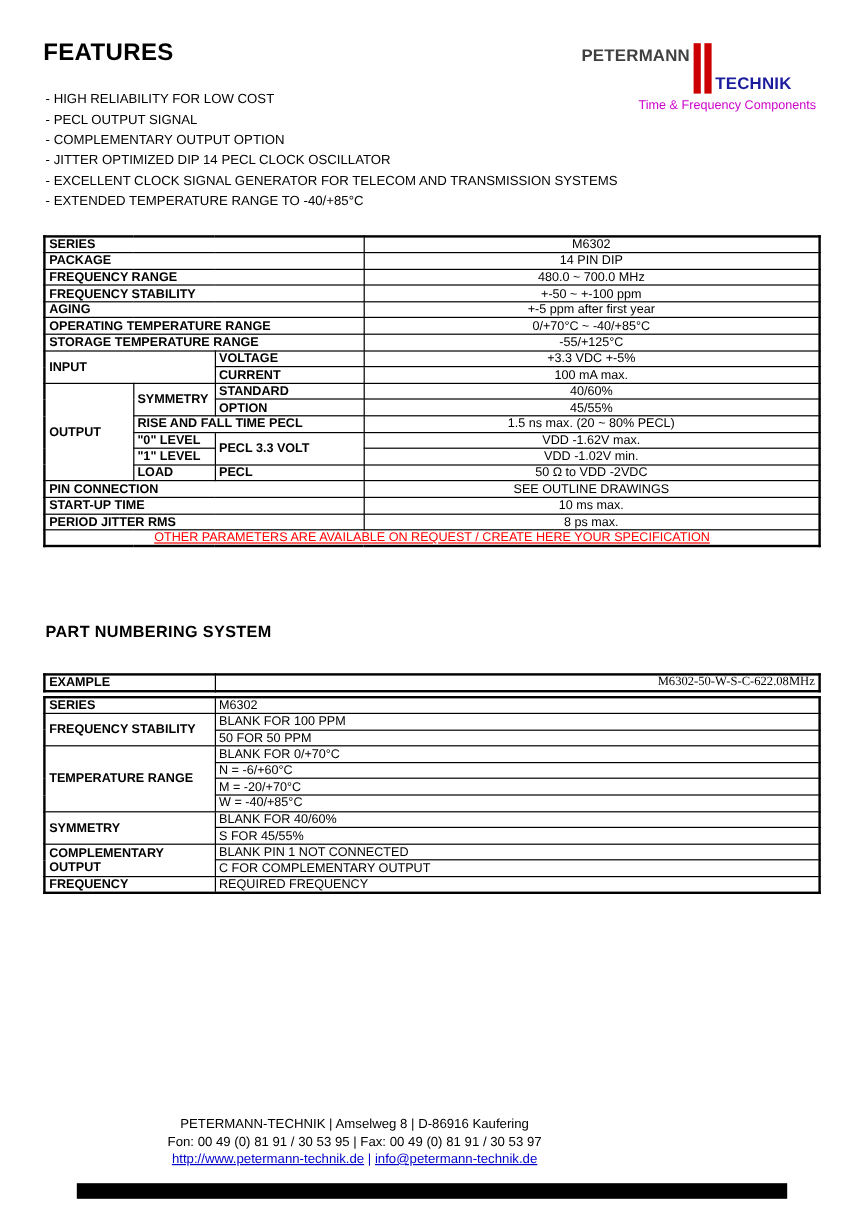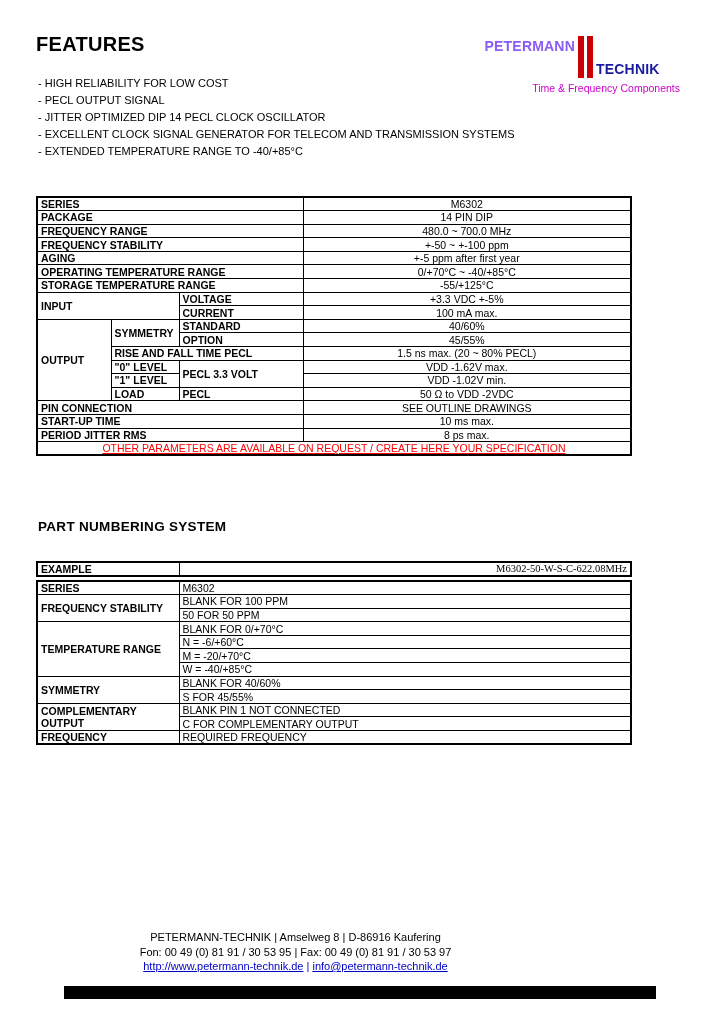--- a/index.html
+++ b/index.html
@@ -7,32 +7,32 @@
   body {
     width:720px; height:1012px;
     font-family:"Liberation Sans", sans-serif;
     color:#000; position:relative; overflow:hidden;
   }
 
   
   .features-title { position:absolute; left:36px; top:33px; font-size:20px; font-weight:bold; letter-spacing:0.3px; }
 
   .logo { position:absolute; left:468px; top:33px; width:216px; height:66px; }
-  .logo-petermann { position:absolute; top:5px; left:0; width:107px; text-align:right; font-size:14px; font-weight:bold; color:#8b5cf6; letter-spacing:0.2px; }
+  .logo-petermann { position:absolute; top:5px; left:0; width:107px; text-align:right; font-size:14px; font-weight:bold; color:#404040; letter-spacing:0.2px; }
   .logo-bars { position:absolute; top:3px; left:110px; height:42px; display:flex; gap:3px; }
   .logo-bars .bar { width:6px; height:42px; background:#cc0000; display:inline-block; }
   .logo-technik { position:absolute; top:28px; left:128px; font-size:14px; font-weight:bold; color:#1b1b9e; letter-spacing:0.2px; }
   .logo-tagline { position:absolute; top:49px; left:0; width:212px; text-align:right; font-size:10.5px; color:#cc00cc; }
 
   
   .features { position:absolute; left:38px; top:75px; width:640px; }
   .feature-item { font-size:11px; line-height:17px; white-space:nowrap; }
 
   
-  table { border-collapse:collapse; table-layout:fixed; width:596px; border:2px solid #000; }
+  table { border-collapse:collapse; table-layout:fixed; width:648px; border:2px solid #000; }
   td { border:1px solid #000; font-size:10.5px; height:13.6px; padding:0 3px; line-height:1.15; overflow:hidden; }
   td.lbl { font-weight:bold; text-align:left; }
   td.val { text-align:center; font-weight:normal; }
   td.val-left { text-align:left; font-weight:normal; }
   td.val-center { text-align:right; font-weight:normal;font-family:Liberation Serif, serif; }
   td.note { color:#ff0000; text-align:center; text-decoration:underline; font-weight:normal; }
 
   .spec-table { position:absolute; left:36px; top:196px; }
 
   .pn-title { position:absolute; left:38px; top:519px; font-size:13.5px; font-weight:bold; letter-spacing:0.3px; }
@@ -59,20 +59,21 @@
       <span class="bar"></span>
         <span class="bar"></span>
     </div>
     <div class="logo-technik">TECHNIK</div>
     <div class="logo-tagline">Time &amp; Frequency Components</div>
   </div>
 
   <div class="features">
     <div class="feature-item">- HIGH RELIABILITY FOR LOW COST</div>
     <div class="feature-item">- PECL OUTPUT SIGNAL</div>
+    <div class="feature-item">- COMPLEMENTARY OUTPUT OPTION</div>
     <div class="feature-item">- JITTER OPTIMIZED DIP 14 PECL CLOCK OSCILLATOR</div>
     <div class="feature-item">- EXCELLENT CLOCK SIGNAL GENERATOR FOR TELECOM AND TRANSMISSION SYSTEMS</div>
     <div class="feature-item">- EXTENDED TEMPERATURE RANGE TO -40/+85°C</div>
   </div>
 
   <table class="spec-table">
     <colgroup>
         <col style="width:74px">
         <col style="width:68px">
         <col style="width:124px">

